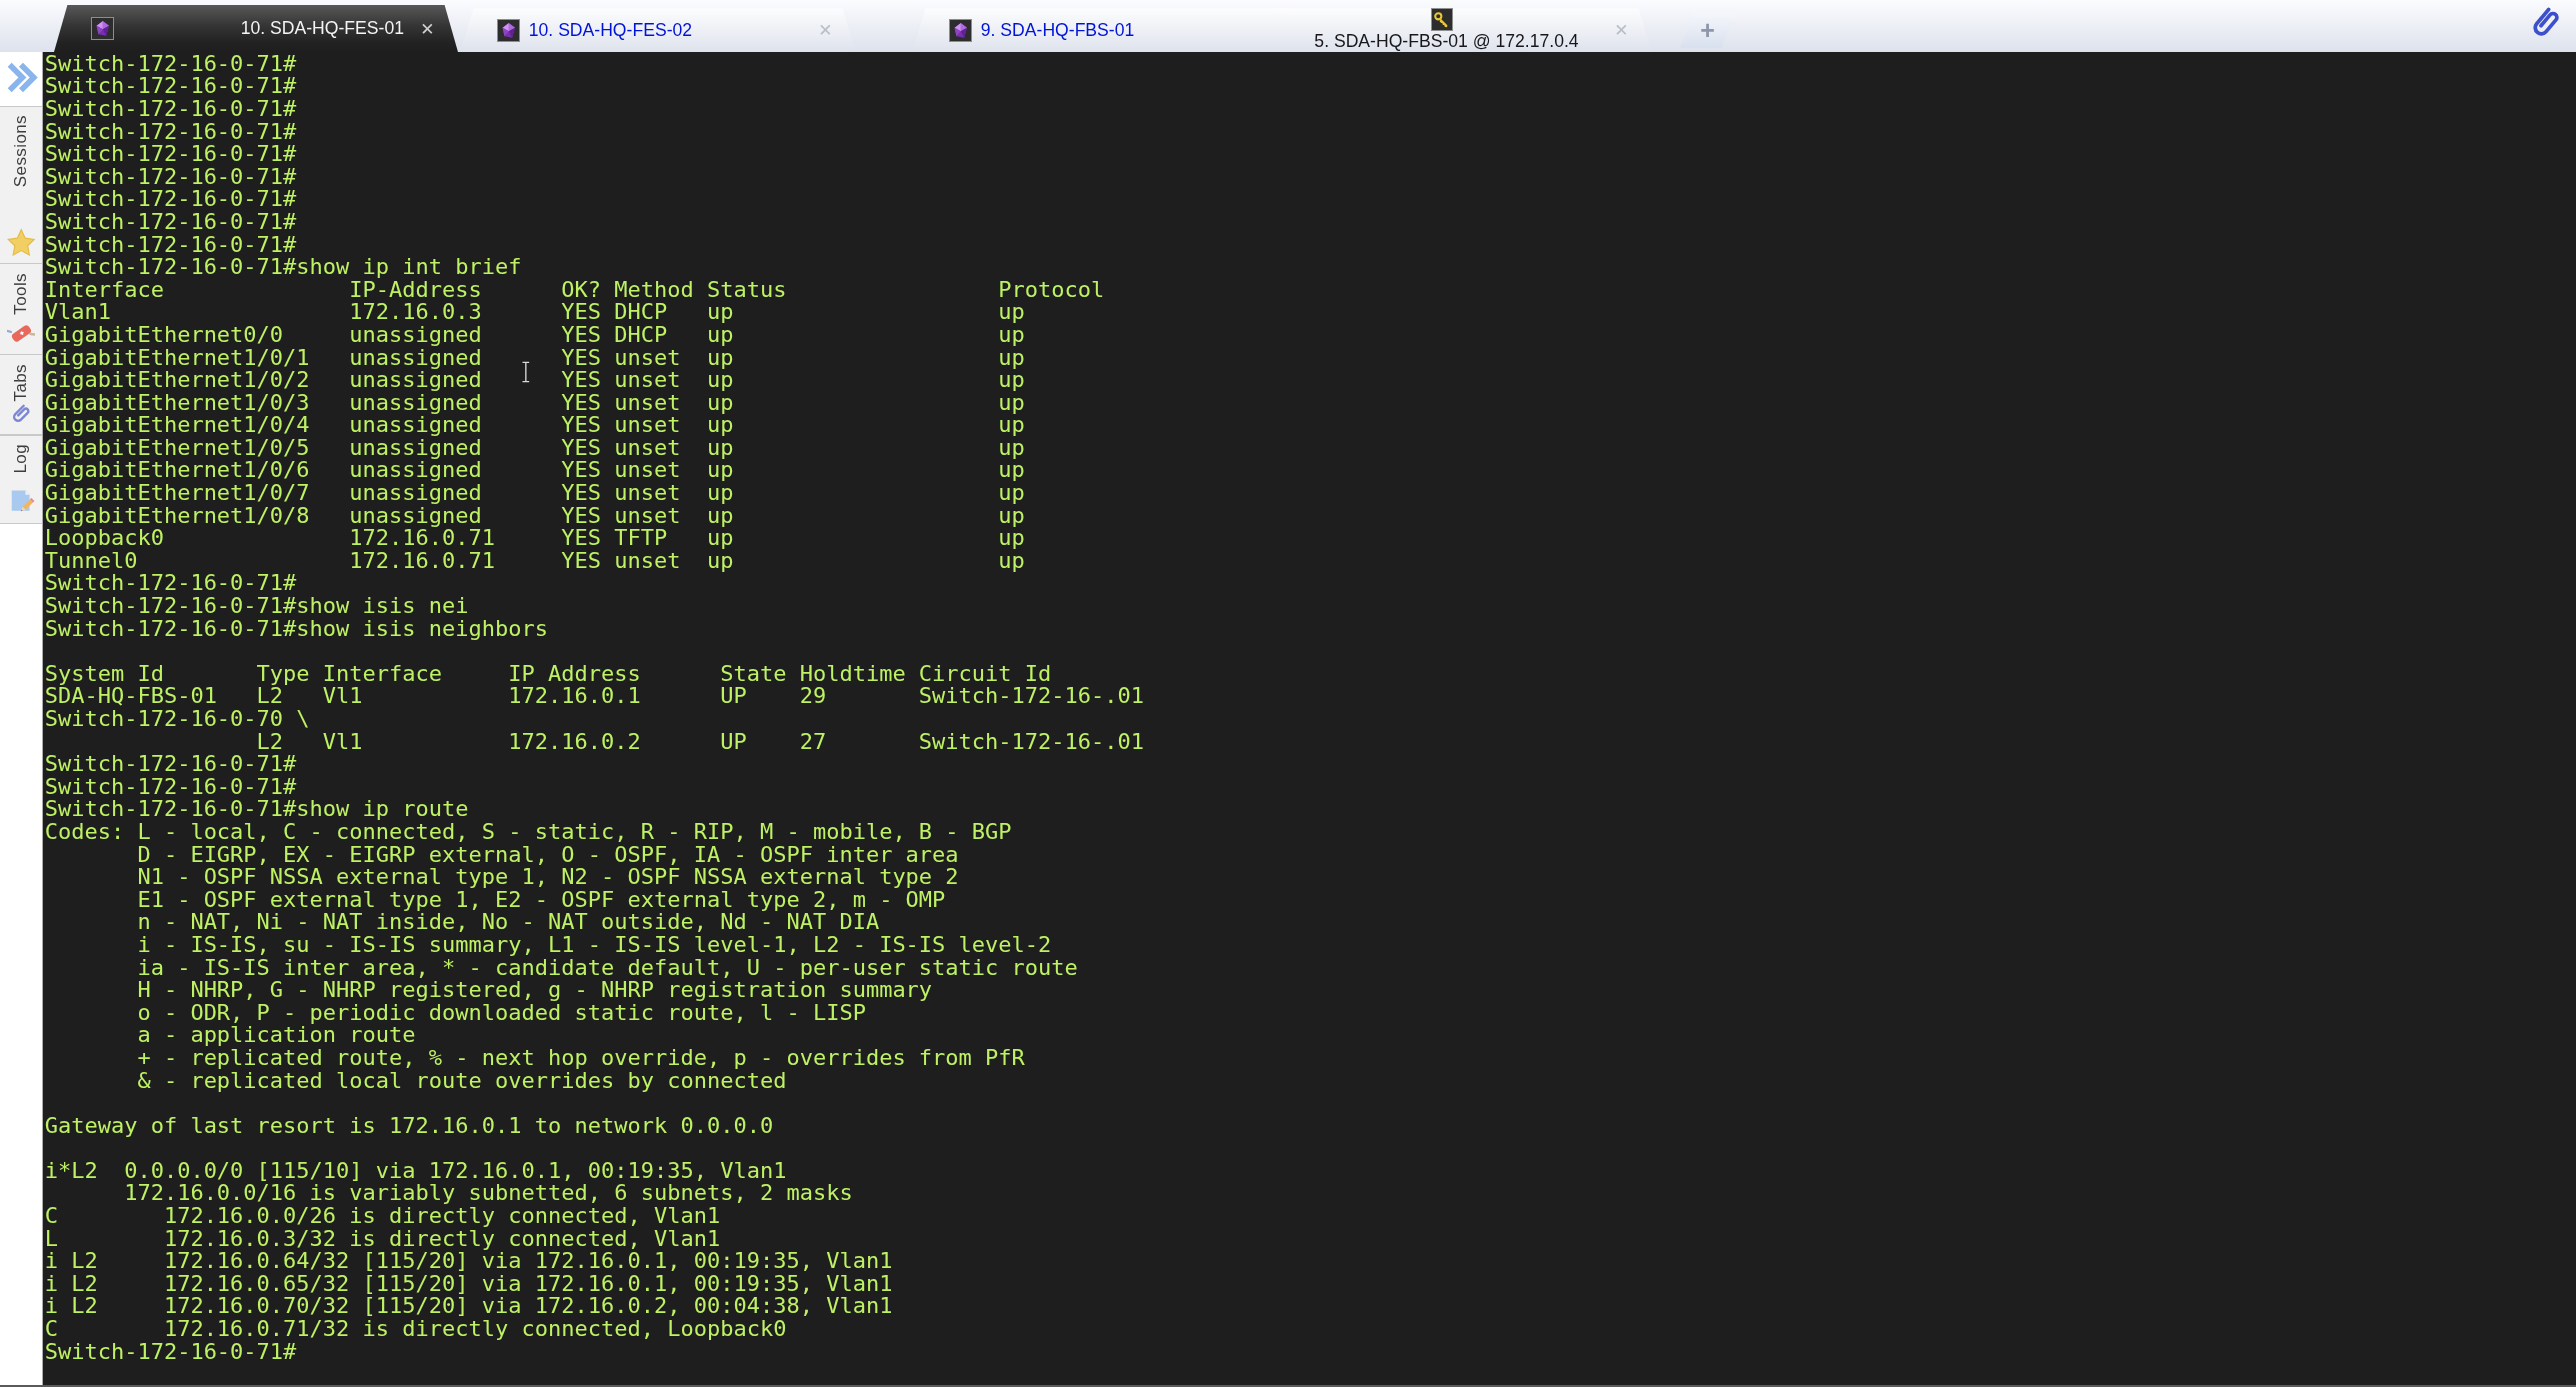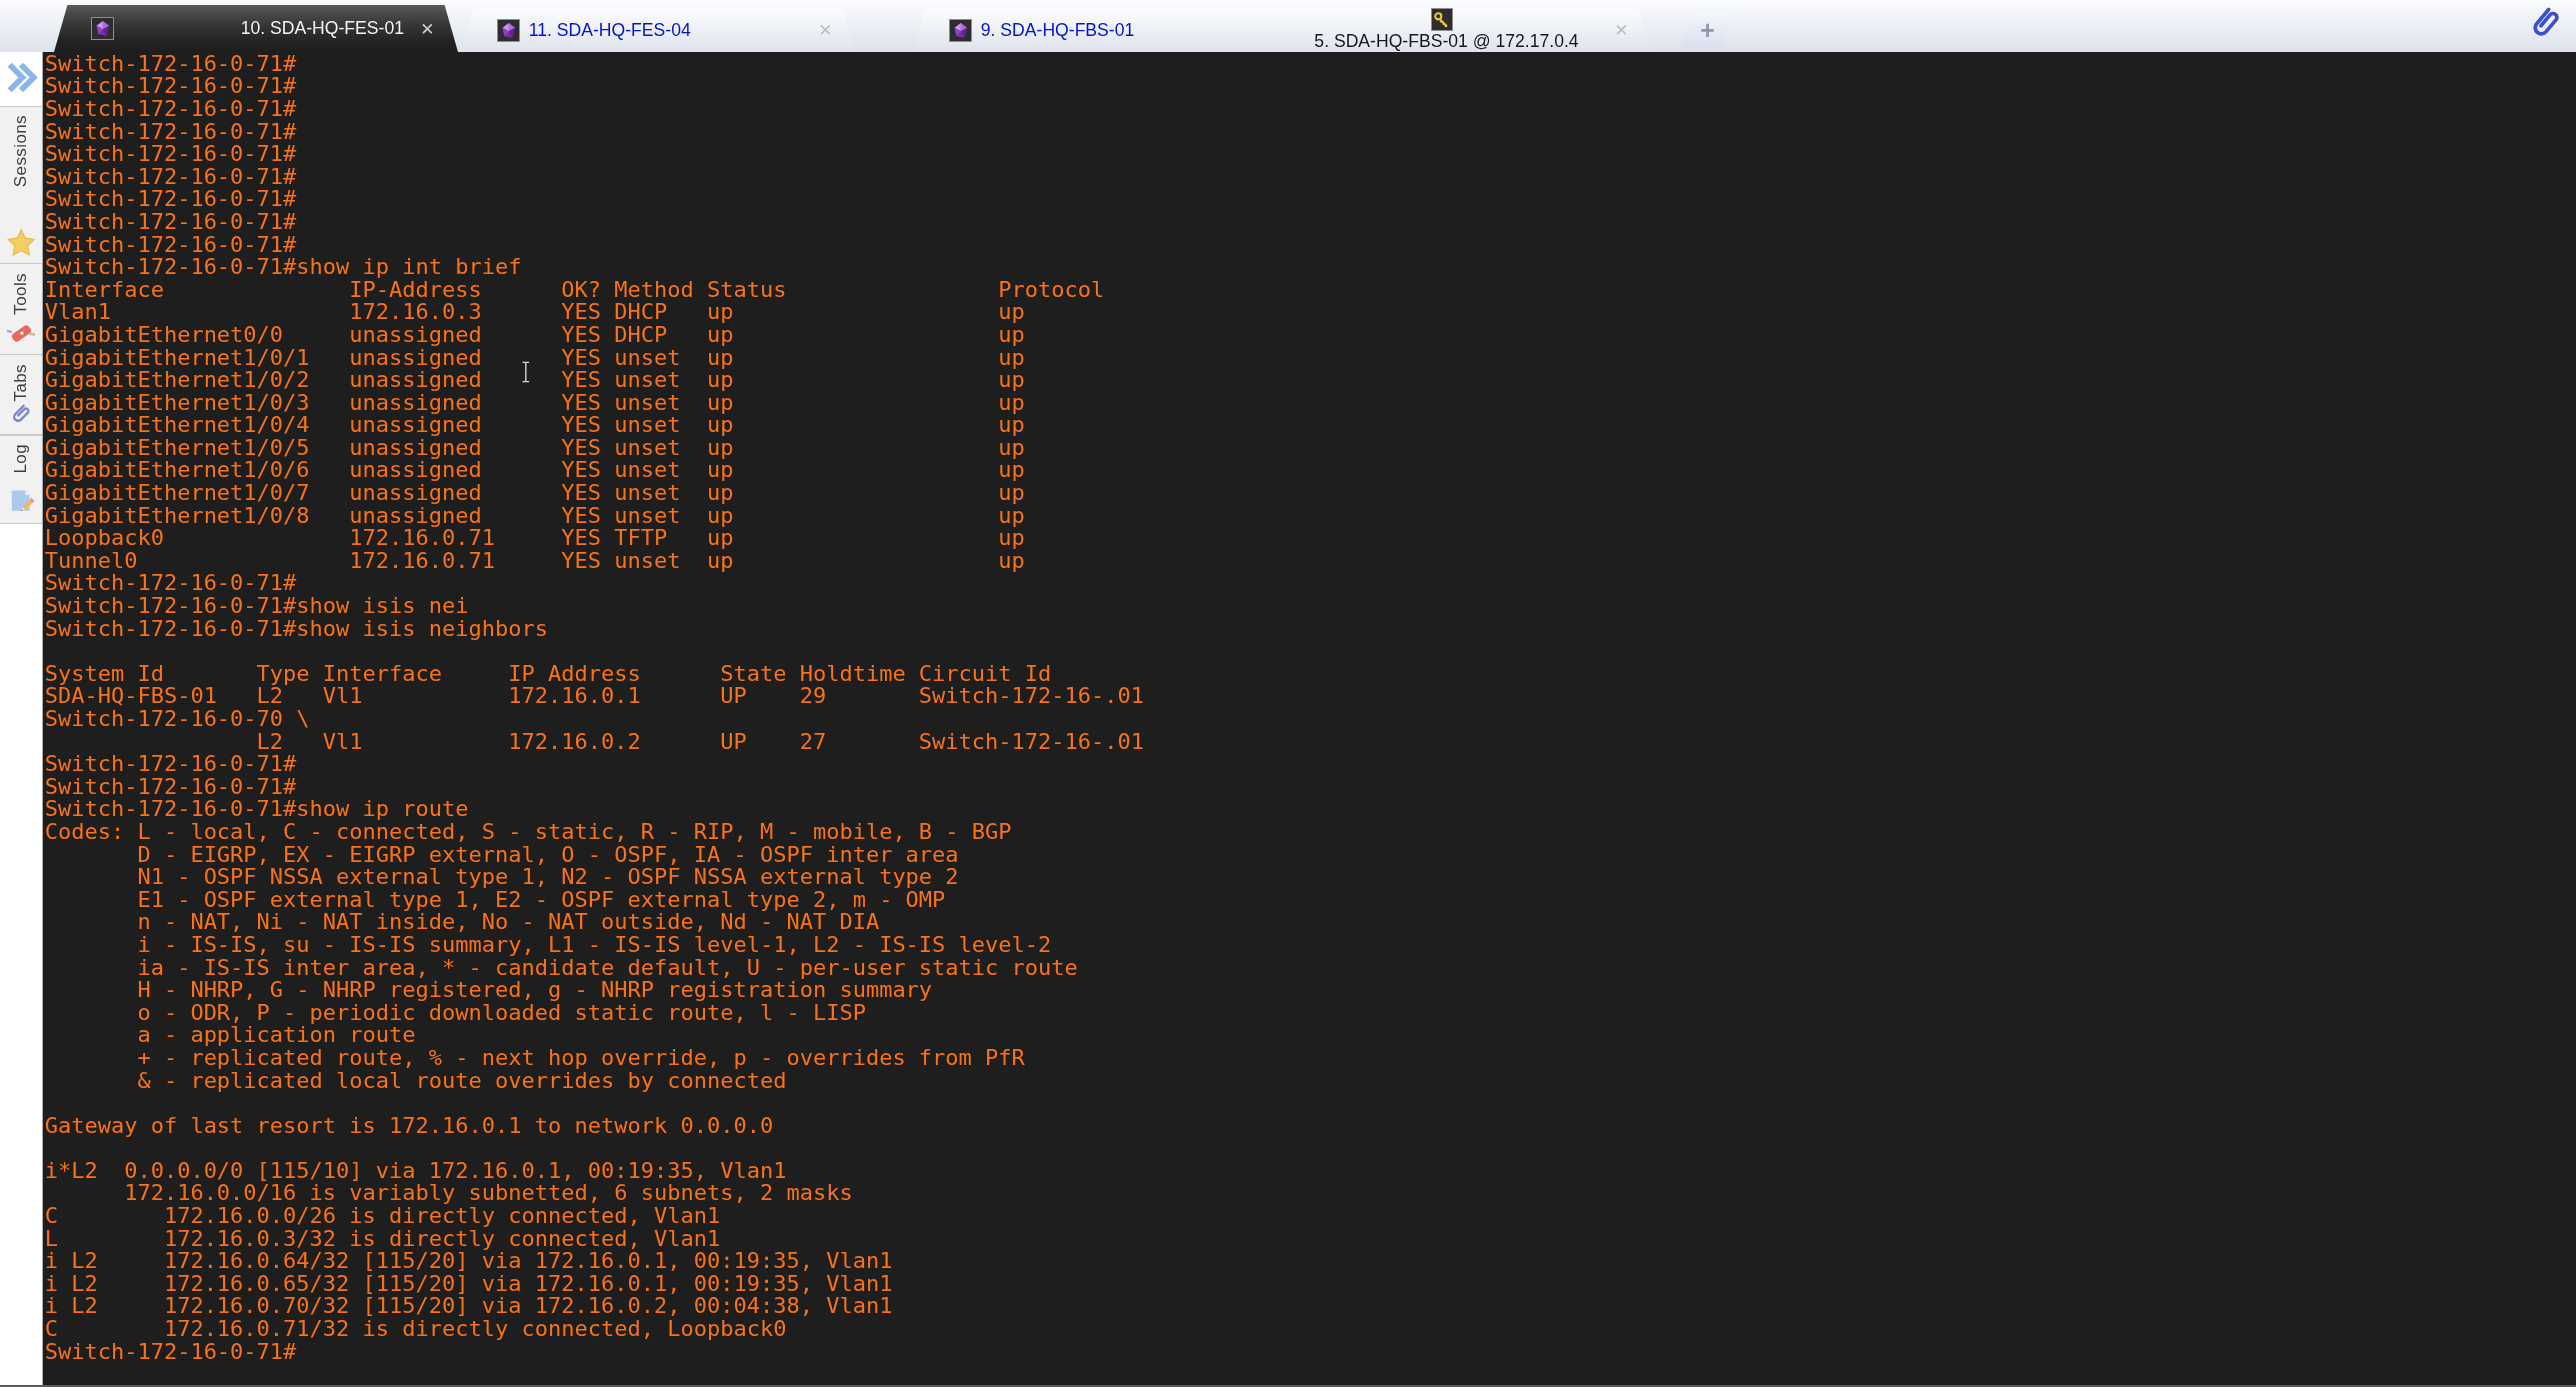--- a/index.html
+++ b/index.html
@@ -46,21 +46,21 @@
   .st-sessions{height:158px;}
   .st-tools{height:92px;}
   .st-tabs{height:81px;}
   .st-log{height:89px;}
   
   .terminal{position:absolute;left:43px;top:52px;width:2533px;height:1332px;
     background:#1e1e1e;overflow:hidden;}
   .terminal pre{
     margin:0;padding:0.8px 0 0 1.7px;
     font-family:"DejaVu Sans Mono","Liberation Mono",monospace;
-    font-size:22px;line-height:22.6px;color:#f97316;
+    font-size:22px;line-height:22.6px;color:#bef264;
     white-space:pre;}
   .ibeam{position:absolute;left:477px;top:309px;width:11.7px;height:22px;}
   .bottom-edge{position:absolute;left:0;bottom:0;width:2576px;height:3.4px;background:#5a5a5a;}
 </style>
 </head>
 <body>
 
 <div class="tabbar">
 
   <div class="tab active" style="left:54px;width:404px;">
@@ -80,21 +80,21 @@
   <div class="tab inactive" style="left:460px;width:396px;">
     <span class="tab-icon">
       <svg width="17.6" height="17.6" viewBox="0 0 24 24">
         <polygon points="12,1.5 20.5,8 16.5,21.5 6,19.5 3.5,8" fill="#7a2fb0"></polygon>
         <polygon points="12,1.5 20.5,8 12,12.5" fill="#b06ae0"></polygon>
         <polygon points="3.5,8 12,1.5 12,12.5" fill="#cf93f2"></polygon>
         <polygon points="12,12.5 20.5,8 16.5,21.5" fill="#5e2390"></polygon>
         <polygon points="3.5,8 12,12.5 6,19.5" fill="#8f44c4"></polygon>
       </svg>
     </span>
-    <span class="tab-label">11. SDA-HQ-FES-04</span>
+    <span class="tab-label">10. SDA-HQ-FES-02</span>
     <span class="tab-close">✕</span>
   </div>
 
   <div class="tab inactive" style="left:912px;width:392px;align-items:center;">
     <span class="tab-icon">
       <svg width="17.6" height="17.6" viewBox="0 0 24 24">
         <polygon points="12,1.5 20.5,8 16.5,21.5 6,19.5 3.5,8" fill="#7a2fb0"></polygon>
         <polygon points="12,1.5 20.5,8 12,12.5" fill="#b06ae0"></polygon>
         <polygon points="3.5,8 12,1.5 12,12.5" fill="#cf93f2"></polygon>
         <polygon points="12,12.5 20.5,8 16.5,21.5" fill="#5e2390"></polygon>

